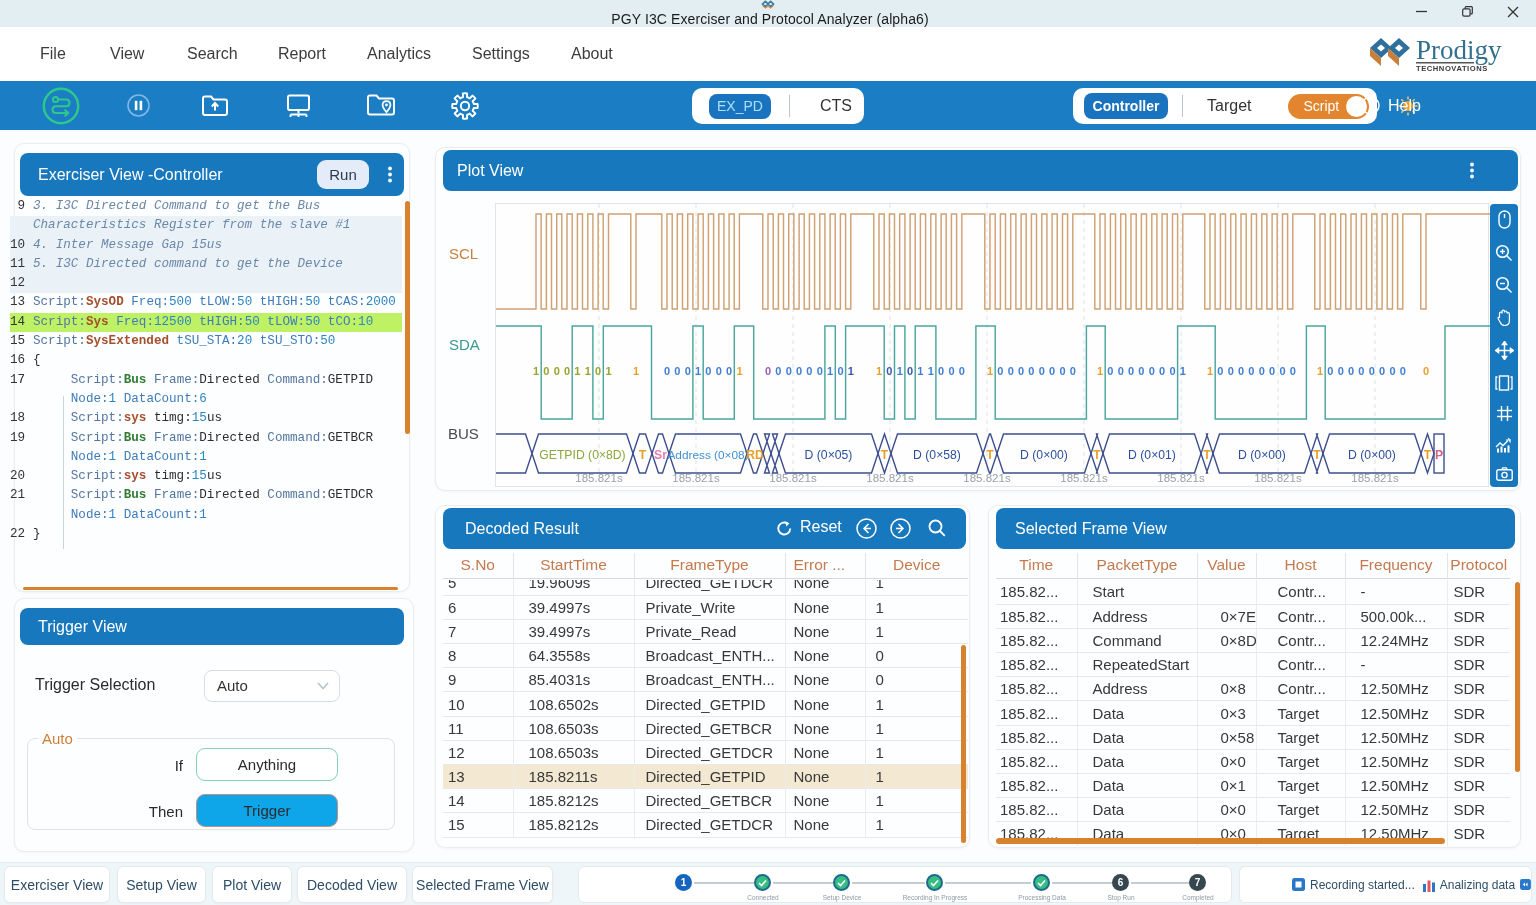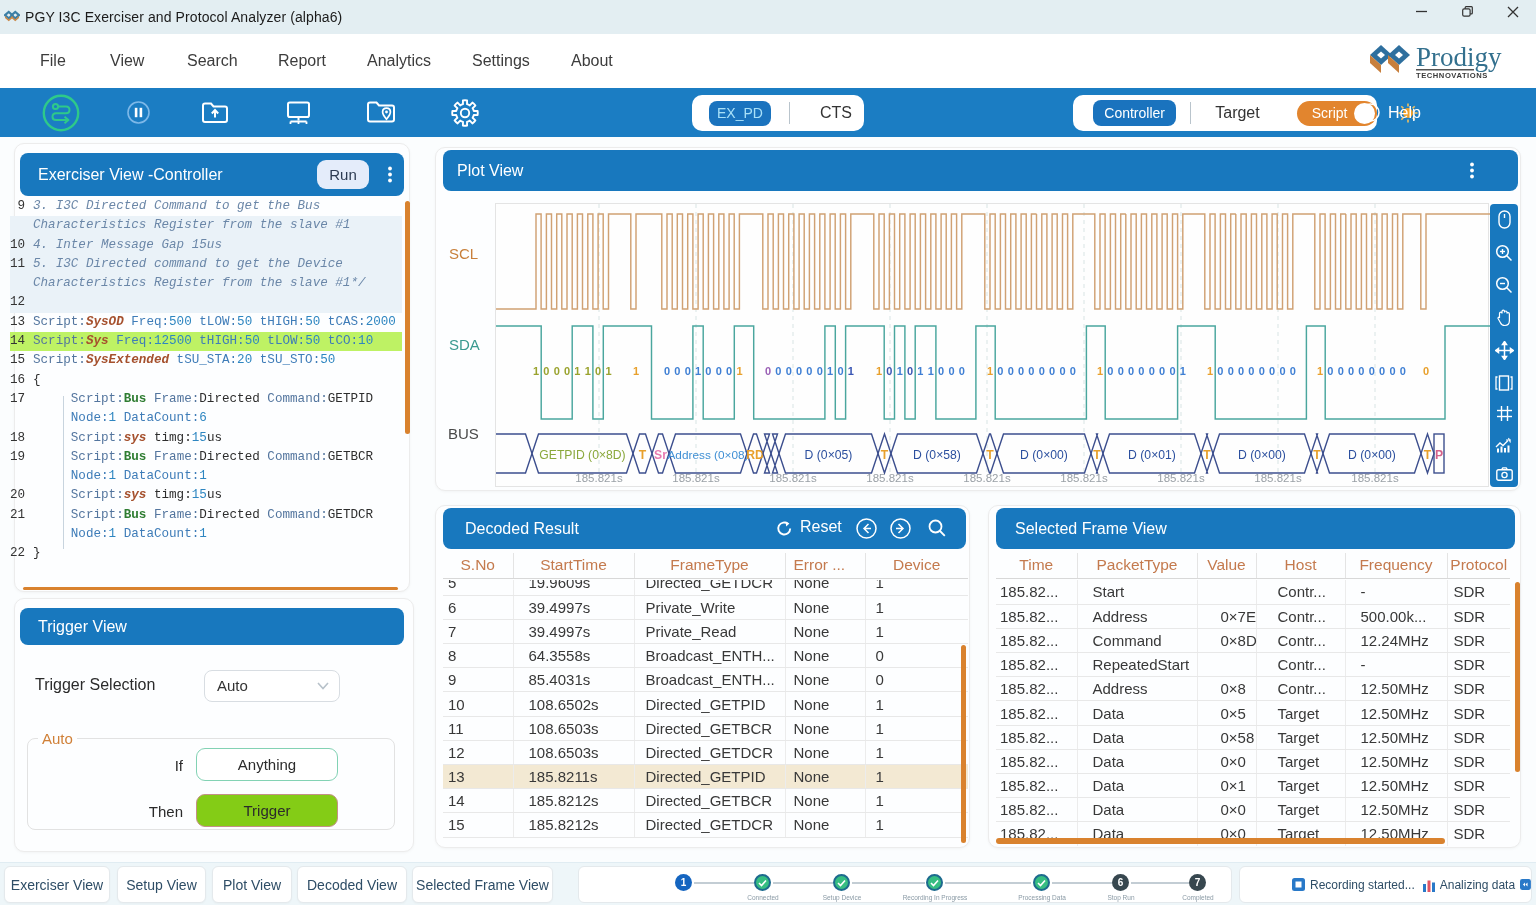--- a/index.html
+++ b/index.html
@@ -1,18 +1,18 @@
 <!DOCTYPE html>
 <html><head>
 <meta charset="utf-8">
 <style>
 * { margin:0; padding:0; box-sizing:border-box; }
 html,body { width:1536px; height:905px; overflow:hidden; font-family:"Liberation Sans",sans-serif; background:#fbfdfe; }
 
-.titlebar { height:34px; background:#e3eef2; display:flex; align-items:center; padding-left:4px; position:relative; }
+.titlebar { height:27px; background:#e3eef2; display:flex; align-items:center; padding-left:4px; position:relative;flex-direction:column; }
 .titlebar .tlogo { width:16px; height:14px; margin-right:5px; }
 .titlebar .ttext { font-size:14px; color:#1b1b1b; letter-spacing:0.1px; }
 .wbtns { position:absolute; right:0; top:0; height:23px; display:flex; align-items:center; }
 .wbtn { width:46px; height:23px; display:flex; align-items:center; justify-content:center; color:#222; font-size:13px; }
 
 .menubar { height:54px; background:#ffffff; display:flex; align-items:center; position:relative; }
 .menubar .mitem { font-size:16px; color:#3c3c3c; }
 .plogo { position:absolute; right:13px; top:3px; }
 
 .toolbar { height:49px; background:#1b7dc3; display:flex; align-items:center; position:relative; }
@@ -24,21 +24,21 @@
 .scriptpill { background:#e2852e; border-radius:14px; color:#fff; font-size:14px; position:relative; display:flex; align-items:center; }
 .scriptknob { position:absolute; right:2px; top:2px; width:21px; height:21px; background:#fff; border-radius:50%; }
 
 .panel { position:absolute; background:#fdfeff; border:1px solid #ececec; border-radius:10px; box-shadow:0 1px 3px rgba(0,0,0,0.04); }
 .phead { position:absolute; background:#1878be; border-radius:8px; color:#fff; display:flex; align-items:center; }
 .phead .ptitle { font-size:16px; }
 
 .code { position:absolute; font-family:"Liberation Mono",monospace; font-size:12.6px; line-height:19.3px; color:#2d2d2d; }
 .code > div { white-space:pre; height:19.3px; }
 .c-s { color:#53759e; } 
-.c-k { color:#a5502d; font-weight:bold;font-style:italic; } 
+.c-k { color:#a5502d; font-weight:bold; } 
 .c-g { color:#2f7d32; font-weight:bold; } 
 .c-a { color:#3e7cb8; } 
 .c-n { color:#2e86c1; } 
 .c-c { color:#6b87a8; font-style:italic; } 
 .lnum { display:inline-block; width:23px; color:#333; }
 .hlline { background:#bef264; }
 .hlc { background:#eaf2f8; }
 
 .dtable { position:absolute; border-collapse:collapse; font-size:15px; color:#383838; table-layout:fixed; }
 .dtable th { color:#c47a4e; font-weight:normal; font-size:15.5px; border-bottom:1px solid #d8d8d8; border-right:1px solid #e4e4e4; padding:3px 0 4px; }
@@ -167,21 +167,21 @@
         <path d="M27.6,12.9 A12.8,12.8 0 0 1 27.6,17.1 L23.8,17.0 A9.0,9.0 0 0 1 22.6,19.8 L25.4,22.4 A12.8,12.8 0 0 1 22.4,25.4 L19.8,22.6 A9.0,9.0 0 0 1 17.0,23.8 L17.1,27.6 A12.8,12.8 0 0 1 12.9,27.6 L13.0,23.8 A9.0,9.0 0 0 1 10.2,22.6 L7.6,25.4 A12.8,12.8 0 0 1 4.6,22.4 L7.4,19.8 A9.0,9.0 0 0 1 6.2,17.0 L2.4,17.1 A12.8,12.8 0 0 1 2.4,12.9 L6.2,13.0 A9.0,9.0 0 0 1 7.4,10.2 L4.6,7.6 A12.8,12.8 0 0 1 7.6,4.6 L10.2,7.4 A9.0,9.0 0 0 1 13.0,6.2 L12.9,2.4 A12.8,12.8 0 0 1 17.1,2.4 L17.0,6.2 A9.0,9.0 0 0 1 19.8,7.4 L22.4,4.6 A12.8,12.8 0 0 1 25.4,7.6 L22.6,10.2 A9.0,9.0 0 0 1 23.8,13.0 Z" fill="none" stroke="#fff" stroke-width="1.9" stroke-linejoin="round"></path>
         <circle cx="15" cy="15" r="4.2" fill="none" stroke="#fff" stroke-width="1.9"></circle>
       </svg>
     </div>
   <div class="seg" style="left:692px;top:7px;width:172px;height:36px;">
     <div class="segbtn" style="width:62px;height:25px;margin-left:17px;color:#a8e0f8;">EX_PD</div>
     <div class="segdiv" style="margin-left:18px;"></div>
     <div class="segtxt" style="margin-left:30px;">CTS</div>
   </div>
   <div class="seg" style="left:1073px;top:7px;width:304px;height:36px;">
-    <div class="segbtn" style="width:84px;height:26px;margin-left:20px;">Controller</div>
+    <div class="segbtn" style="width:84px;height:26px;margin-left:11px;font-weight:bold;">Controller</div>
     <div class="segdiv" style="margin-left:14px;"></div>
     <div class="segtxt" style="margin-left:24px;">Target</div>
     <div class="scriptpill" style="margin-left:37px;width:81px;height:25px;">
         <span style="margin-left:15px;">Script</span>
         <div class="scriptknob"></div>
       </div>
   </div>
   <div class="tbicon" style="left:1398px;width:20px;">
     <svg width="20" height="20" viewBox="0 0 20 20">
         <circle cx="10" cy="10" r="5" fill="#f0a028"></circle>
@@ -218,21 +218,20 @@
       <circle cx="2" cy="2.5" r="1.9" fill="#fff"></circle>
       <circle cx="2" cy="8.5" r="1.9" fill="#fff"></circle>
       <circle cx="2" cy="14.5" r="1.9" fill="#fff"></circle>
     </svg>
 </div>
 <div class="code" style="left:10px;top:197px;width:392px;height:372px;overflow:hidden;">
 <div><span class="lnum"> 9</span><span class="c-c">3. I3C Directed Command to get the Bus</span></div>
 <div class="hlc"><span class="lnum">  </span><span class="c-c">Characteristics Register from the slave #1</span></div>
 <div class="hlc"><span class="lnum">10</span><span class="c-c">4. Inter Message Gap 15us</span></div>
 <div class="hlc"><span class="lnum">11</span><span class="c-c">5. I3C Directed command to get the Device</span></div>
-<div class="hlc"><span class="lnum">  </span><span class="c-c">Characteristics Register from the slave #1*/</span></div>
 <div class="hlc"><span class="lnum">12</span></div>
 <div><span class="lnum">13</span><span class="c-s">Script:</span><span class="c-k">SysOD</span> <span class="c-a">Freq:</span><span class="c-n">500</span> <span class="c-a">tLOW:</span><span class="c-n">50</span> <span class="c-a">tHIGH:</span><span class="c-n">50</span> <span class="c-a">tCAS:</span><span class="c-n">2000</span></div>
 <div class="hlline"><span class="lnum">14</span><span class="c-s">Script:</span><span class="c-k">Sys</span> <span class="c-a">Freq:</span><span class="c-n">12500</span> <span class="c-a">tHIGH:</span><span class="c-n">50</span> <span class="c-a">tLOW:</span><span class="c-n">50</span> <span class="c-a">tCO:</span><span class="c-n">10</span></div>
 <div><span class="lnum">15</span><span class="c-s">Script:</span><span class="c-k">SysExtended</span> <span class="c-a">tSU_STA:</span><span class="c-n">20</span> <span class="c-a">tSU_STO:</span><span class="c-n">50</span></div>
 <div><span class="lnum">16</span>{</div>
 <div><span class="lnum">17</span>     <span class="c-s">Script:</span><span class="c-g">Bus</span> <span class="c-s">Frame:</span>Directed <span class="c-s">Command:</span>GETPID</div>
 <div><span class="lnum">  </span>     <span class="c-a">Node:</span><span class="c-n">1</span> <span class="c-a">DataCount:</span><span class="c-n">6</span></div>
 <div><span class="lnum">18</span>     <span class="c-s">Script:</span><span class="c-k">sys</span> timg:<span class="c-n">15</span>us</div>
 <div><span class="lnum">19</span>     <span class="c-s">Script:</span><span class="c-g">Bus</span> <span class="c-s">Frame:</span>Directed <span class="c-s">Command:</span>GETBCR</div>
 <div><span class="lnum">  </span>     <span class="c-a">Node:</span><span class="c-n">1</span> <span class="c-a">DataCount:</span><span class="c-n">1</span></div>
@@ -253,21 +252,21 @@
   <svg style="position:absolute;right:10px;top:11px;" width="12" height="8" viewBox="0 0 12 8">
       <path d="M1 1 L6 6.5 L11 1" fill="none" stroke="#b8c2ca" stroke-width="1.6"></path>
     </svg>
 </div>
 <fieldset style="position:absolute;left:27px;top:730px;width:368px;height:100px;border:1px solid #e2e2e2;border-radius:8px;">
   <legend style="margin-left:10px;padding:0 4px;font-size:15px;color:#d08038;">Auto</legend>
 </fieldset>
 <div style="position:absolute;left:160px;top:757px;width:23px;text-align:right;font-size:15px;color:#2b2b2b;">If</div>
 <div style="position:absolute;left:196px;top:748px;width:142px;height:33px;border:1.5px solid #82d2b4;border-radius:9px;background:#fff;display:flex;align-items:center;justify-content:center;font-size:15px;color:#2b2b2b;">Anything</div>
 <div style="position:absolute;left:148px;top:803px;width:35px;text-align:right;font-size:15px;color:#2b2b2b;">Then</div>
-<div style="position:absolute;left:196px;top:794px;width:142px;height:33px;border:1.5px solid #c49086;border-radius:9px;background:#84cc16;display:flex;align-items:center;justify-content:center;font-size:15px;color:#2b2b2b;">Trigger</div>
+<div style="position:absolute;left:196px;top:794px;width:142px;height:33px;border:1.5px solid #c49086;border-radius:9px;background:#0ea5e9;display:flex;align-items:center;justify-content:center;font-size:15px;color:#2b2b2b;">Trigger</div>
 
 <div class="panel" style="left:435px;top:147px;width:1086px;height:344px;"></div>
 <div class="phead" style="left:443px;top:150px;width:1075px;height:41px;">
   <span class="ptitle" style="margin-left:14px;">Plot View</span>
   <svg style="position:absolute;right:44px;top:12px;" width="4" height="17" viewBox="0 0 4 17">
       <circle cx="2" cy="2.5" r="1.9" fill="#fff"></circle>
       <circle cx="2" cy="8.5" r="1.9" fill="#fff"></circle>
       <circle cx="2" cy="14.5" r="1.9" fill="#fff"></circle>
     </svg>
 </div>
@@ -670,21 +669,21 @@
           <td>185.82...</td>
           <td>Address</td>
           <td>0×8</td>
           <td>Contr...</td>
           <td>12.50MHz</td>
           <td>SDR</td>
         </tr>
 <tr>
           <td>185.82...</td>
           <td>Data</td>
-          <td>0×5</td>
+          <td>0×3</td>
           <td>Target</td>
           <td>12.50MHz</td>
           <td>SDR</td>
         </tr>
 <tr>
           <td>185.82...</td>
           <td>Data</td>
           <td>0×58</td>
           <td>Target</td>
           <td>12.50MHz</td>

